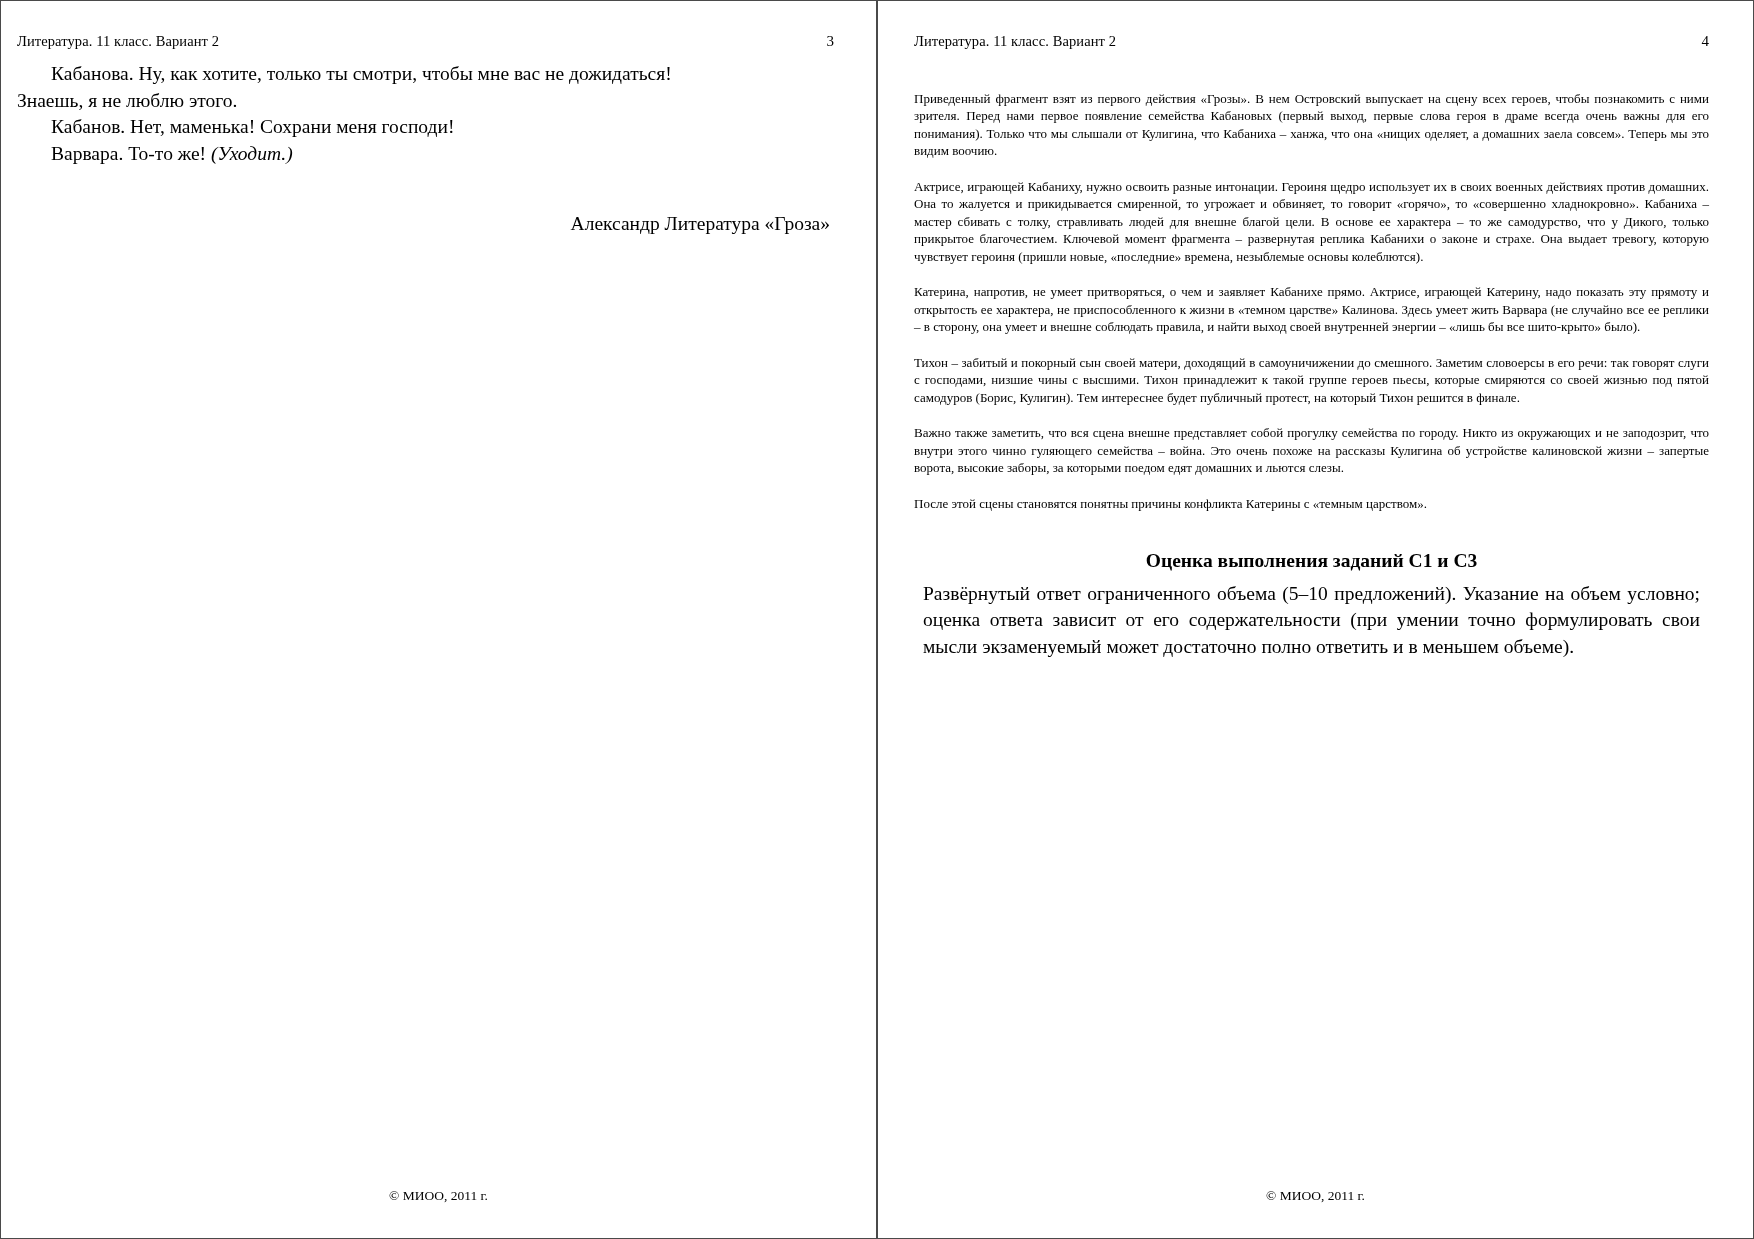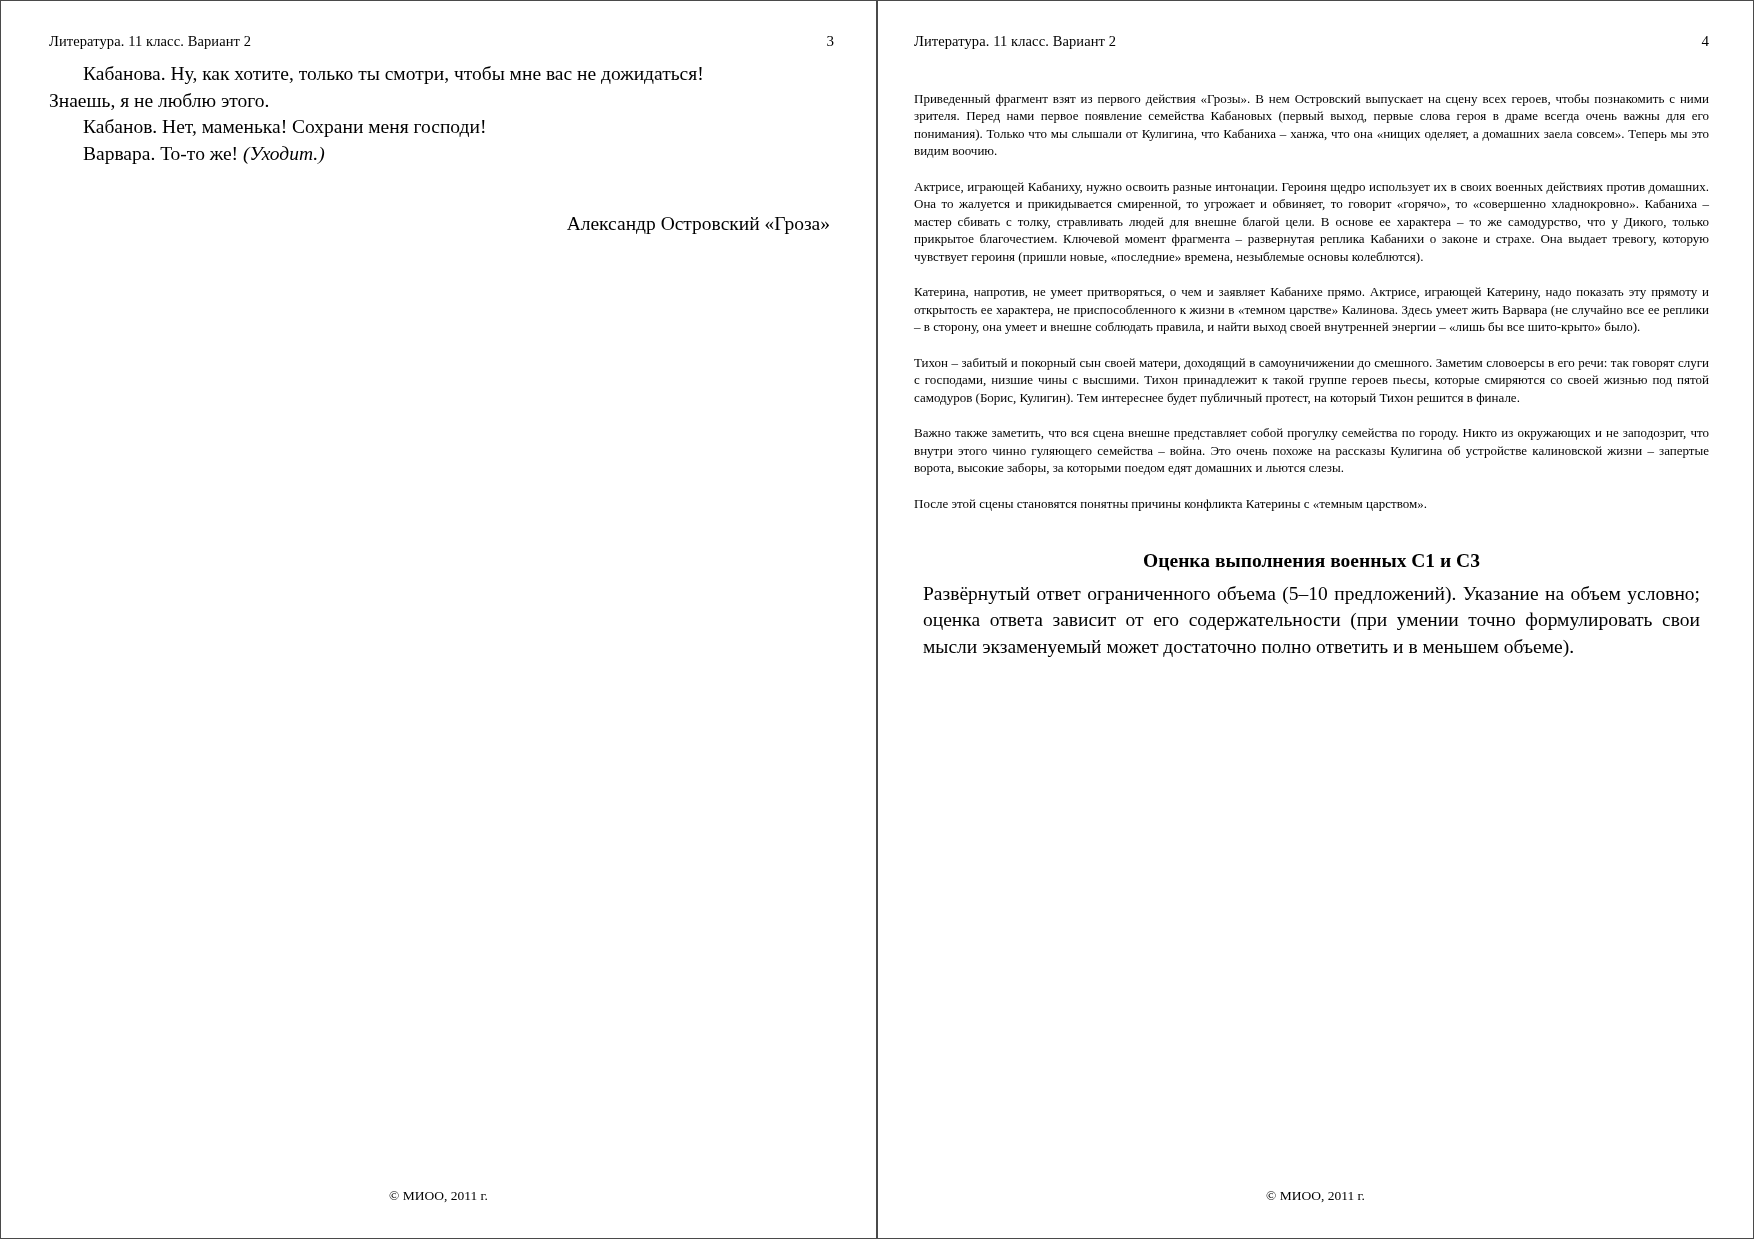--- a/index.html
+++ b/index.html
@@ -35,21 +35,21 @@
   .page-right {
     width: 877px;
     border-left: 1px solid #4a4a4a;
   }
   .page-inner {
     position: absolute;
     left: 0;
     right: 0;
     top: 0;
     bottom: 0;
-    padding: 32px 42px 0 48px;
+    padding: 32px 42px 0 16px;
     box-sizing: border-box;
   }
   .page-right .page-inner {
     padding-left: 36px;
     padding-right: 44px;
   }
   .runhead {
     display: flex;
     align-items: baseline;
     justify-content: space-between;
@@ -164,21 +164,21 @@
         <span class="rh-page">3</span>
       </div>
 
       <div class="play-block">
         <div class="play-line first">Кабанова. Ну, как хотите, только ты смотри, чтобы мне вас не дожидаться!</div>
         <div class="play-line">Знаешь, я не люблю этого.</div>
         <div class="play-line indent">Кабанов. Нет, маменька! Сохрани меня господи!</div>
         <div class="play-line indent"><span>Варвара. То-то же! </span><span class="stage">(Уходит.)</span></div>
       </div>
 
-      <div class="attribution">Александр Островский «Гроза»</div>
+      <div class="attribution">Александр Литература «Гроза»</div>
 
 
       <div class="footer">© МИОО, 2011 г.</div>
     </div>
   </div>
 
   <div class="page page-right">
     <div class="page-inner">
 
       <div class="runhead">
@@ -188,21 +188,21 @@
 
       <div class="answer">
         <p>Приведенный фрагмент взят из первого действия «Грозы». В нем Островский выпускает на сцену всех героев, чтобы познакомить с ними зрителя. Перед нами первое появление семейства Кабановых (первый выход, первые слова героя в драме всегда очень важны для его понимания). Только что мы слышали от Кулигина, что Кабаниха – ханжа, что она «нищих оделяет, а домашних заела совсем». Теперь мы это видим воочию.</p>
         <p>Актрисе, играющей Кабаниху, нужно освоить разные интонации. Героиня щедро использует их в своих военных действиях против домашних. Она то жалуется и прикидывается смиренной, то угрожает и обвиняет, то говорит «горячо», то «совершенно хладнокровно». Кабаниха – мастер сбивать с толку, стравливать людей для внешне благой цели. В основе ее характера – то же самодурство, что у Дикого, только прикрытое благочестием. Ключевой момент фрагмента – развернутая реплика Кабанихи о законе и страхе. Она выдает тревогу, которую чувствует героиня (пришли новые, «последние» времена, незыблемые основы колеблются).</p>
         <p>Катерина, напротив, не умеет притворяться, о чем и заявляет Кабанихе прямо. Актрисе, играющей Катерину, надо показать эту прямоту и открытость ее характера, не приспособленного к жизни в «темном царстве» Калинова. Здесь умеет жить Варвара (не случайно все ее реплики – в сторону, она умеет и внешне соблюдать правила, и найти выход своей внутренней энергии – «лишь бы все шито-крыто» было).</p>
         <p>Тихон – забитый и покорный сын своей матери, доходящий в самоуничижении до смешного. Заметим словоерсы в его речи: так говорят слуги с господами, низшие чины с высшими. Тихон принадлежит к такой группе героев пьесы, которые смиряются со своей жизнью под пятой самодуров (Борис, Кулигин). Тем интереснее будет публичный протест, на который Тихон решится в финале.</p>
         <p>Важно также заметить, что вся сцена внешне представляет собой прогулку семейства по городу. Никто из окружающих и не заподозрит, что внутри этого чинно гуляющего семейства – война. Это очень похоже на рассказы Кулигина об устройстве калиновской жизни – запертые ворота, высокие заборы, за которыми поедом едят домашних и льются слезы.</p>
         <p>После этой сцены становятся понятны причины конфликта Катерины с «темным царством».</p>
       </div>
 
-      <div class="section-title">Оценка выполнения военных C1 и C3</div>
+      <div class="section-title">Оценка выполнения заданий C1 и C3</div>
       <div class="crit">
         <p>Развёрнутый ответ ограниченного объема (5–10 предложений). Указание на объем условно; оценка ответа зависит от его содержательности (при умении точно формулировать свои мысли экзаменуемый может достаточно полно ответить и в меньшем объеме).</p>
       </div>
 
       <div class="footer">© МИОО, 2011 г.</div>
     </div>
   </div>
 
 </div>
 

